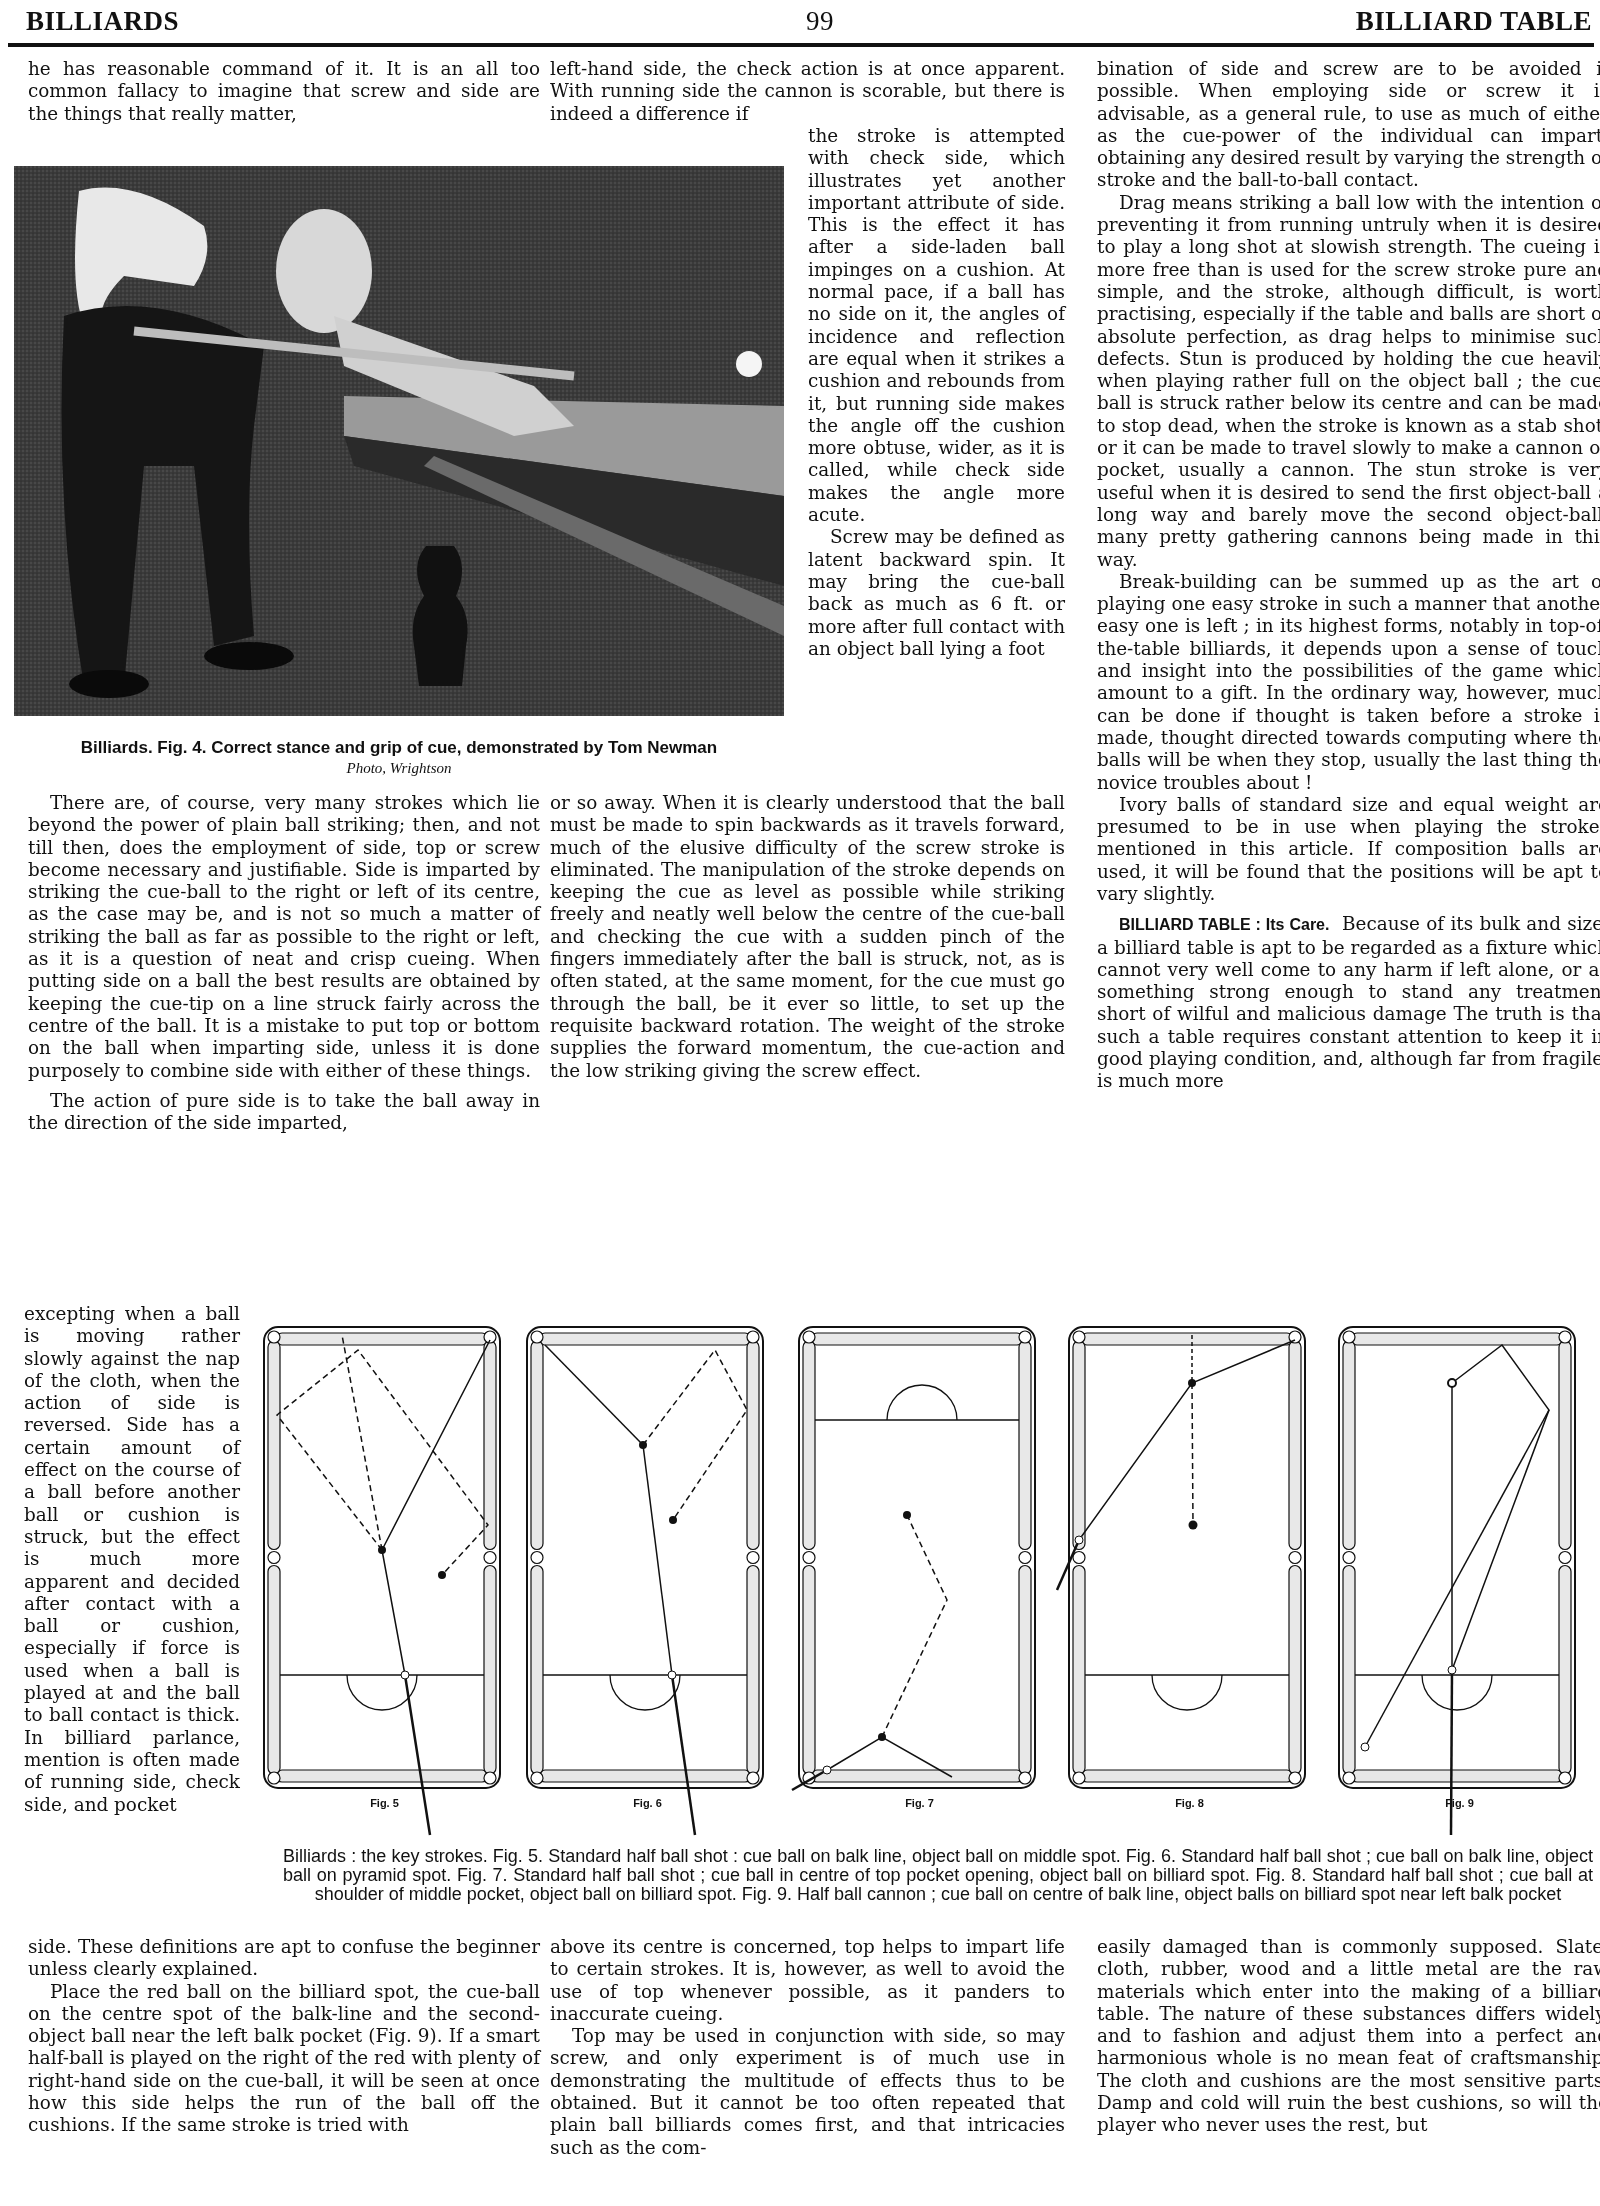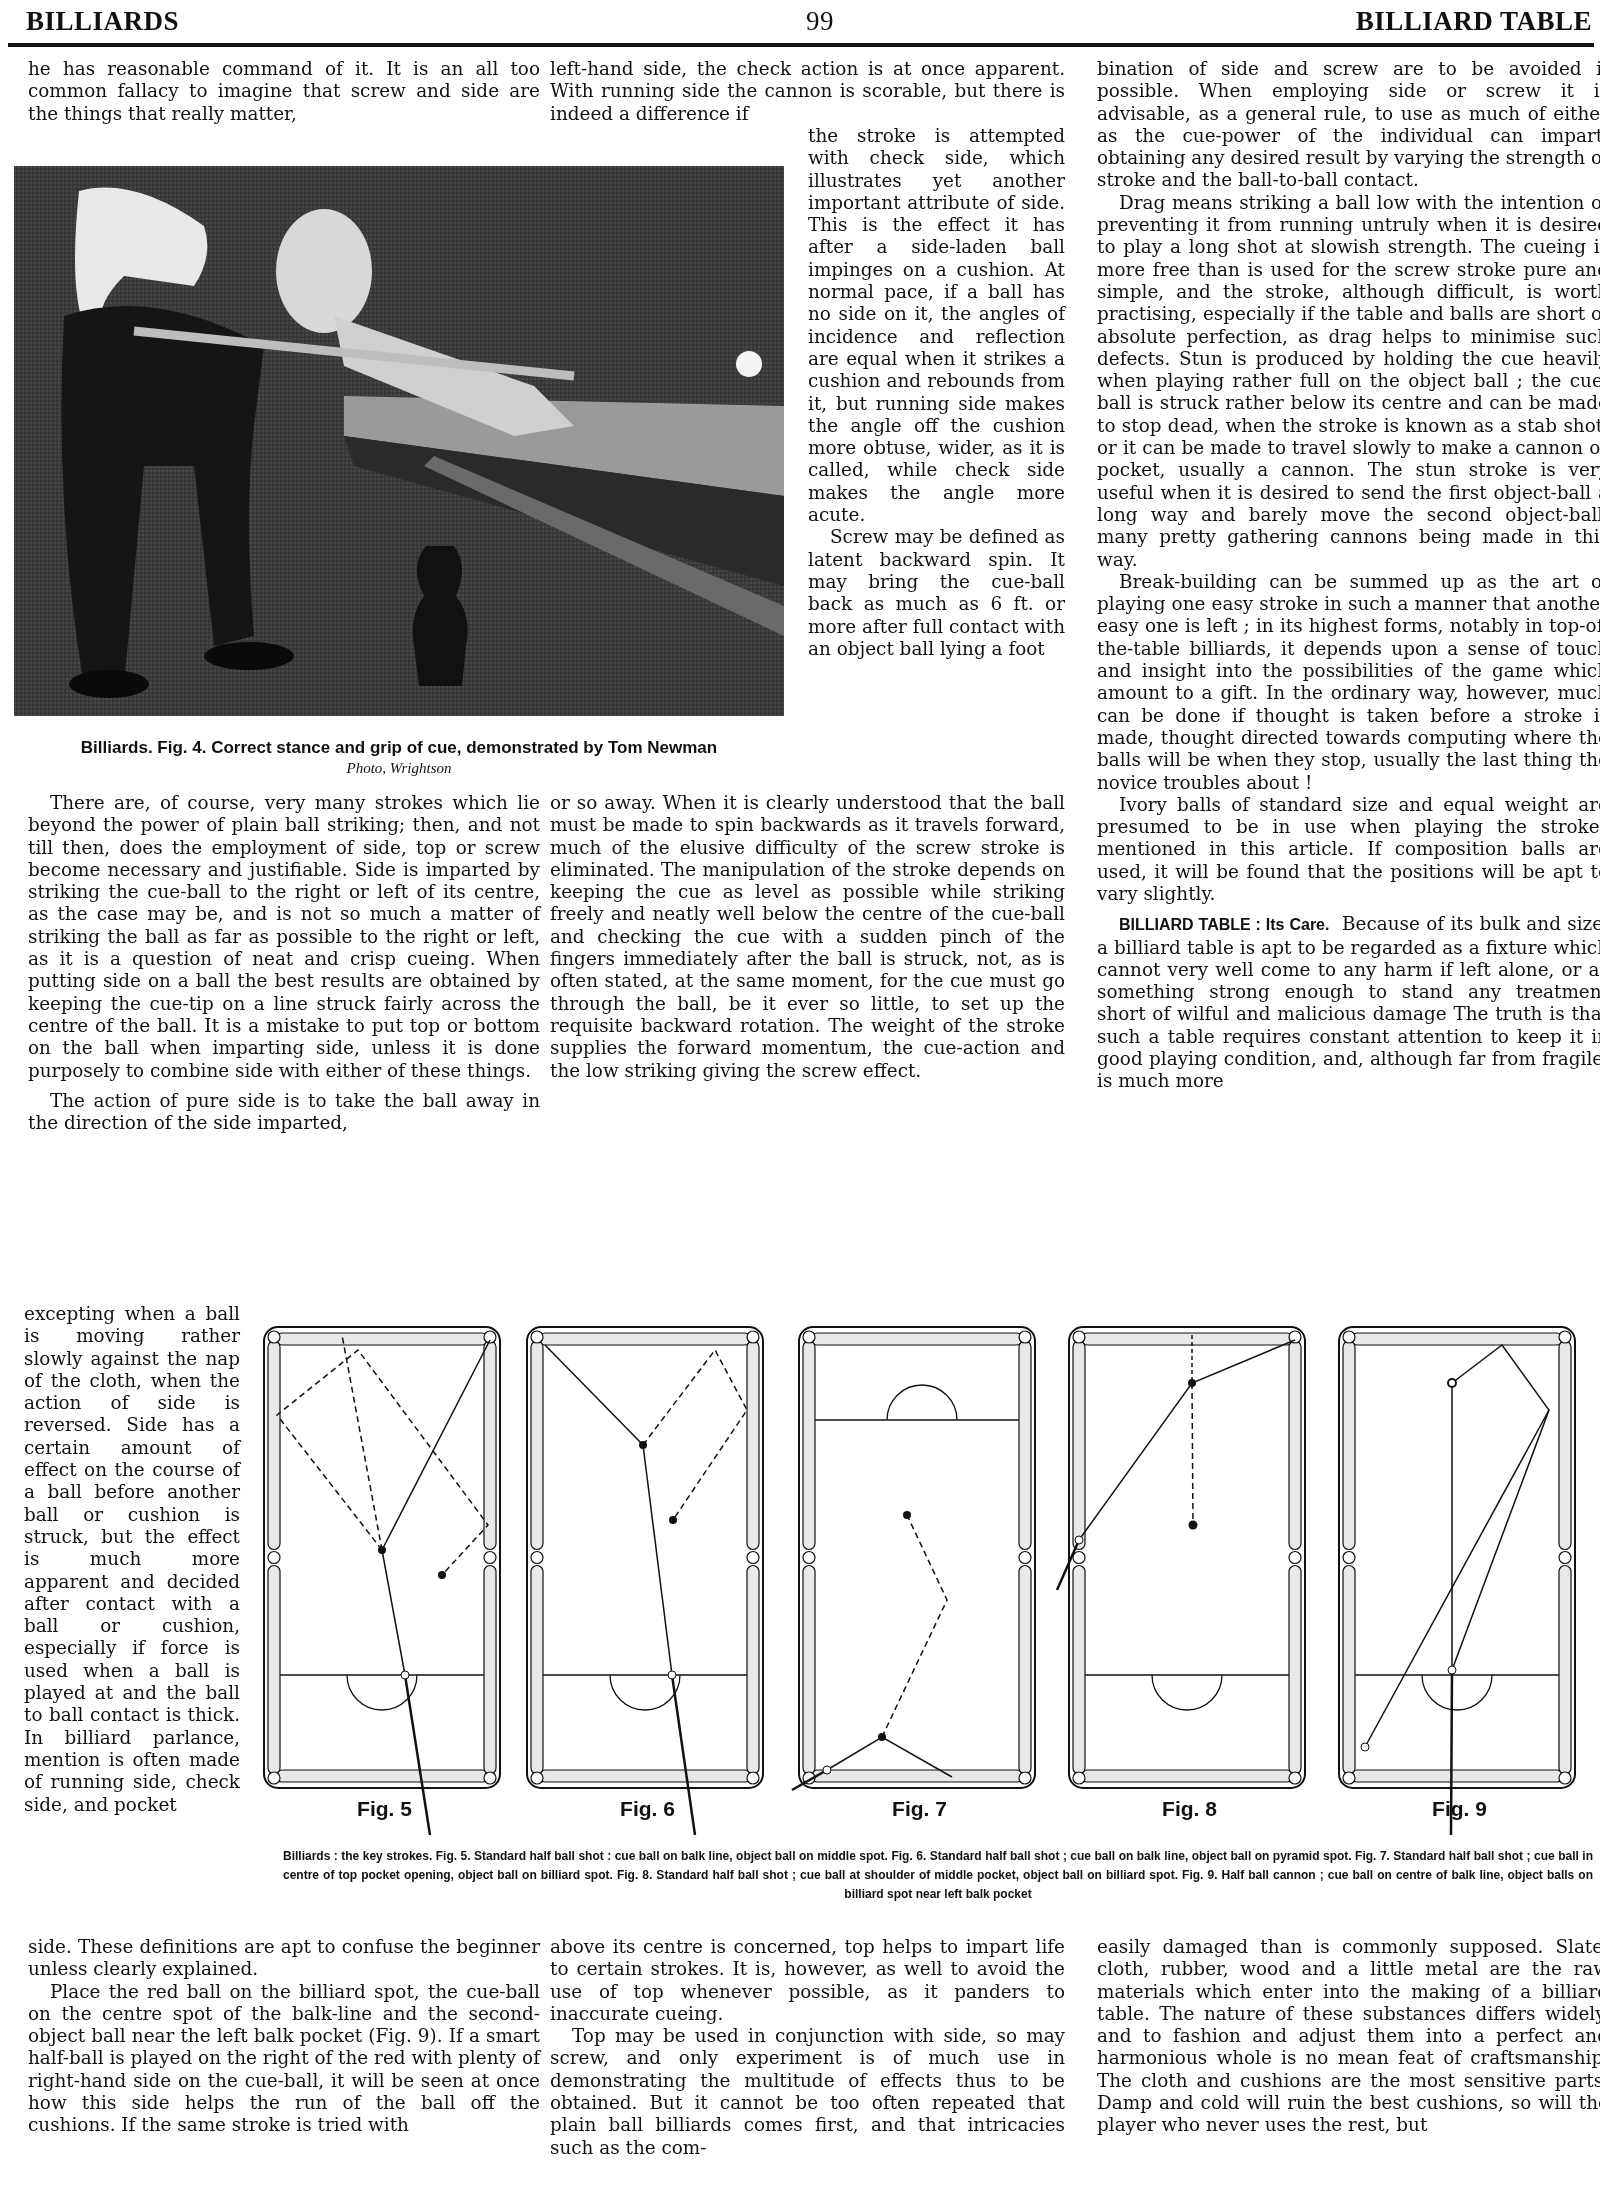--- a/index.html
+++ b/index.html
@@ -21,24 +21,24 @@
   .photo { position:absolute; left:14px; top:166px; width:770px; height:550px; background:#3c3c3c;
            overflow:hidden; }
   .cap-photo { position:absolute; left:14px; top:738px; width:770px; text-align:center;
                font-family:"Liberation Sans",sans-serif; font-weight:bold; font-size:17px; line-height:20px; }
   .cap-photo .credit { font-family:"Liberation Serif",serif; font-style:italic; font-weight:normal; font-size:15px; display:block; }
 
   .diagrams { position:absolute; left:262px; top:1325px; width:1330px; height:500px; }
   .fig { position:absolute; top:0; width:245px; height:500px; }
   .fig svg { position:absolute; left:0; top:0; width:245px; height:470px; overflow:visible; }
   .fig .lbl { position:absolute; top:472px; left:0; width:245px; text-align:center;
-              font-family:"Liberation Sans",sans-serif; font-weight:bold; font-size:21px; }
+              font-family:"Liberation Sans",sans-serif; font-weight:bold; font-size:11px; }
 
   .cap-fig { position:absolute; left:283px; top:1847px; width:1310px; font-family:"Liberation Sans",sans-serif;
-             font-weight:bold; font-size:12px; line-height:19px; text-align:justify; text-align-last:center; }
+             font-weight:normal; font-size:18px; line-height:19px; text-align:justify; text-align-last:center; }
   .bold-head { font-family:"Liberation Sans",sans-serif; font-weight:bold; font-size:16px; }
 </style>
 </head>
 <body>
 
 <div class="hdr">
   <span class="l">BILLIARDS</span>
   <span class="c">99</span>
   <span class="r">BILLIARD TABLE</span>
 </div>

